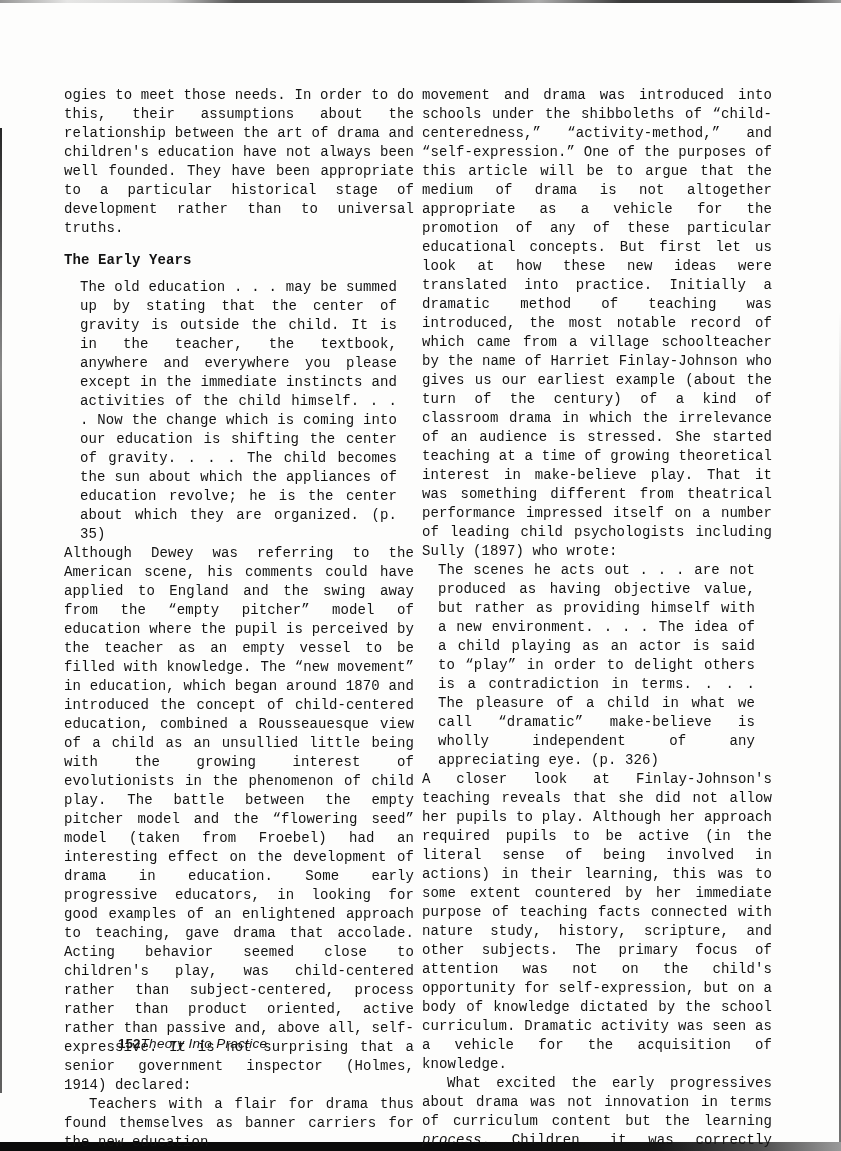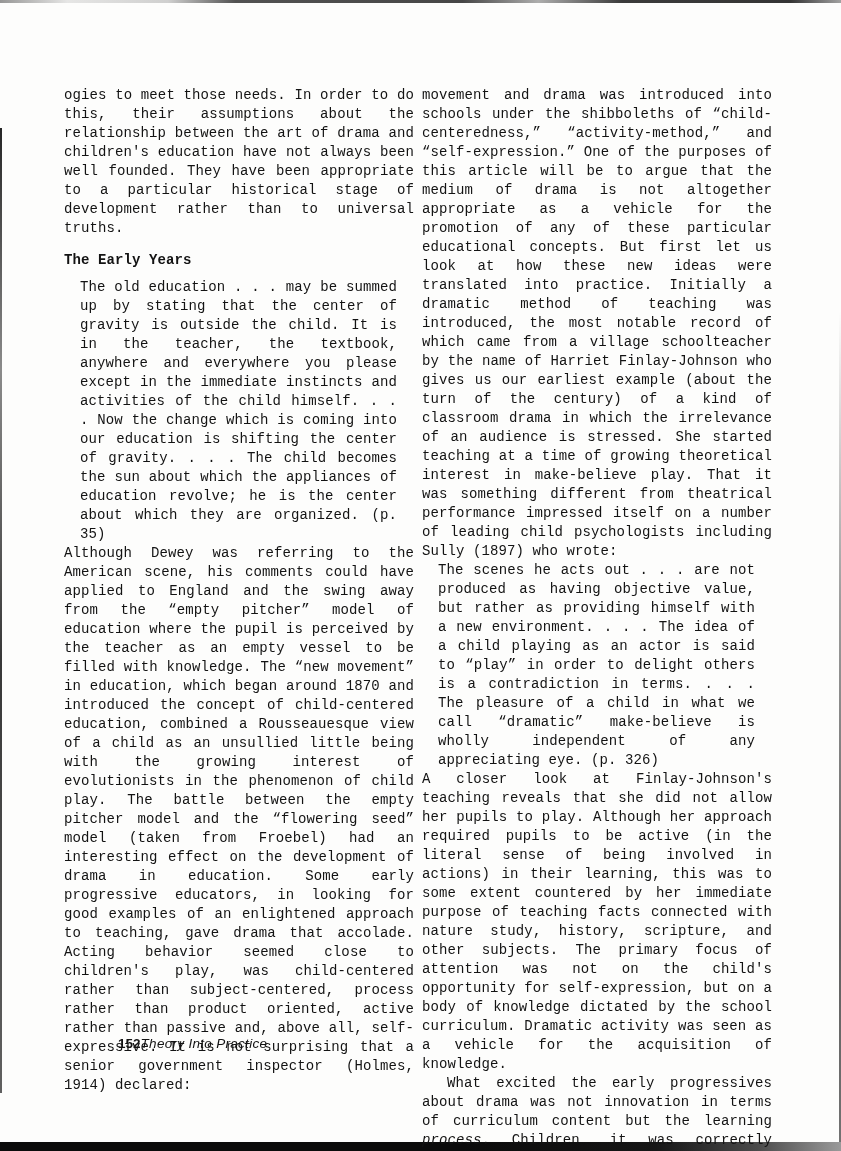--- a/index.html
+++ b/index.html
@@ -88,20 +88,21 @@
   <div class="edge edge-right"></div>
   <div class="edge edge-bottom"></div>
 
   <div class="columns">
 
     <div class="col">
       <p>ogies to meet those needs. In order to do this, their assumptions about the relationship between the art of drama and children's education have not always been well founded. They have been appropriate to a particular historical stage of development rather than to universal truths.</p>
       <h2 class="heading">The Early Years</h2>
       <blockquote>The old education . . . may be summed up by stating that the center of gravity is outside the child. It is in the teacher, the textbook, anywhere and everywhere you please except in the immediate instincts and activities of the child himself. . . . Now the change which is coming into our education is shifting the center of gravity. . . . The child becomes the sun about which the appliances of education revolve; he is the center about which they are organized. (p. 35)</blockquote>
       <p>Although Dewey was referring to the American scene, his comments could have applied to England and the swing away from the “empty pitcher” model of education where the pupil is perceived by the teacher as an empty vessel to be filled with knowledge. The “new movement” in education, which began around 1870 and introduced the concept of child-centered education, combined a Rousseauesque view of a child as an unsullied little being with the growing interest of evolutionists in the phenomenon of child play. The battle between the empty pitcher model and the “flowering seed” model (taken from Froebel) had an interesting effect on the development of drama in education. Some early progressive educators, in looking for good examples of an enlightened approach to teaching, gave drama that accolade. Acting behavior seemed close to children's play, was child-centered rather than subject-centered, process rather than product oriented, active rather than passive and, above all, self-expressive. It is not surprising that a senior government inspector (Holmes, 1914) declared:</p>
+      <p class="indent">Teachers with a flair for drama thus found themselves as banner carriers for the new education</p>
     </div>
 
     <div class="col">
       <p>movement and drama was introduced into schools under the shibboleths of “child-centeredness,” “activity-method,” and “self-expression.” One of the purposes of this article will be to argue that the medium of drama is not altogether appropriate as a vehicle for the promotion of any of these particular educational concepts. But first let us look at how these new ideas were translated into practice. Initially a dramatic method of teaching was introduced, the most notable record of which came from a village schoolteacher by the name of Harriet Finlay-Johnson who gives us our earliest example (about the turn of the century) of a kind of classroom drama in which the irrelevance of an audience is stressed. She started teaching at a time of growing theoretical interest in make-believe play. That it was something different from theatrical performance impressed itself on a number of leading child psychologists including Sully (1897) who wrote:</p>
       <blockquote>The scenes he acts out . . . are not produced as having objective value, but rather as providing himself with a new environment. . . . The idea of a child playing as an actor is said to “play” in order to delight others is a contradiction in terms. . . . The pleasure of a child in what we call “dramatic” make-believe is wholly independent of any appreciating eye. (p. 326)</blockquote>
       <p>A closer look at Finlay-Johnson's teaching reveals that she did not allow her pupils to play. Although her approach required pupils to be active (in the literal sense of being involved in actions) in their learning, this was to some extent countered by her immediate purpose of teaching facts connected with nature study, history, scripture, and other subjects. The primary focus of attention was not on the child's opportunity for self-expression, but on a body of knowledge dictated by the school curriculum. Dramatic activity was seen as a vehicle for the acquisition of knowledge.</p>
       <p class="indent"><span>What excited the early progressives about drama was not innovation in terms of curriculum content but the learning </span><em>process</em><span>. Children, it was correctly argued, would enjoy learning facts if they were illustrated in this attractively active way. Paradoxically, this revolutionary approach to teaching and learning, welcomed by progressive educators because of its supposed links with what children do naturally when they play, was in practice oriented toward traditional outcomes. That the pupils were active in the physical sense of being on one's feet and performing lines of a script seemed all that</span></p>
     </div>
 
   </div>

